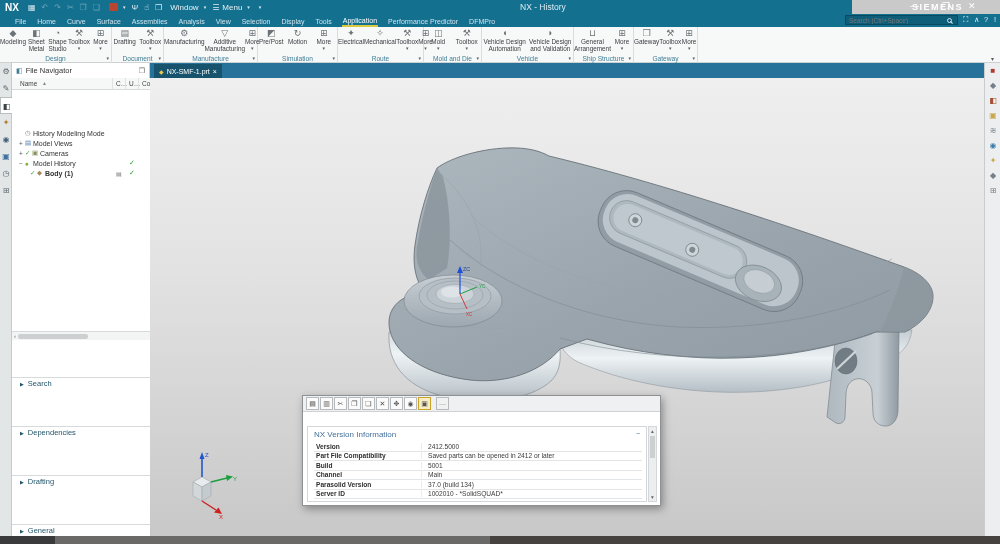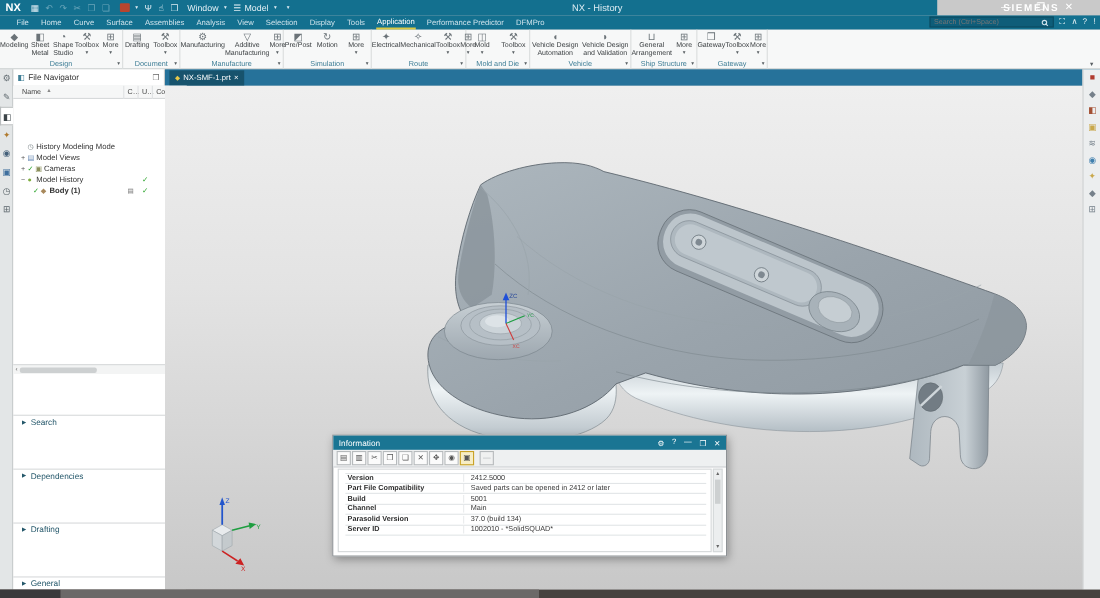--- a/index.html
+++ b/index.html
@@ -120,21 +120,21 @@
   <span class="qai muted">❐</span>
   <span class="qai muted">❏</span>
   <span id="cmd-red"></span>
   <span class="qai" style="font-size:5px">▾</span>
   <span class="qai">Ψ</span>
   <span class="qai">☝</span>
   <span class="qai">❒</span>
   <span class="qlabel">Window</span>
   <span class="qai" style="font-size:5px">▾</span>
   <span class="qai">☰</span>
-  <span class="qlabel" style="margin-left:0">Model</span>
+  <span class="qlabel" style="margin-left:0">Menu</span>
   <span class="qai" style="font-size:5px">▾</span>
   <span class="qai" style="font-size:5px;margin-left:6px">▾</span>
   <span id="win-title">NX - History</span>
   <span id="brand">SIEMENS</span>
   <span class="winctl" style="left:910px">—</span>
   <span class="winctl" style="left:942px">❐</span>
   <span class="winctl" style="left:968px">✕</span>
 </div>
 
 <div id="menubar">
@@ -514,42 +514,37 @@
     <polygon points="24,-15 25,-9 31,-13.5" fill="#1d9e3f"></polygon>
     <text x="31" y="-9" font-size="6" fill="#1d9e3f">Y</text>
     <line x1="0" y1="11" x2="14" y2="20" stroke="#cc2222" stroke-width="1.4"></line>
     <polygon points="12,22.5 16.5,17.5 20,24" fill="#cc2222"></polygon>
     <text x="17" y="29" font-size="6" fill="#cc2222">X</text>
   </g>
 </svg>
 </div>
 
 <div id="dialog">
-  <div id="dtitle">
-    <span>Information</span>
-    <span style="margin-left:auto"></span>
-    <span class="dtic">⚙</span>
-    <span class="dtic">?</span>
-    <span class="dtic">—</span>
-    <span class="dtic">❐</span>
-    <span class="dtic">✕</span>
-  </div>
   <div id="dtoolbar">
     <span class="dtb">▤</span>
     <span class="dtb">▥</span>
     <span class="dtb">✂</span>
     <span class="dtb">❐</span>
     <span class="dtb">❏</span>
     <span class="dtb">✕</span>
     <span class="dtb">✥</span>
     <span class="dtb">◉</span>
     <span class="dtb hl">▣</span>
     <span class="dtb dis">—</span>
   </div>
   <div id="dcontent">
+    <div id="dheading">
+      <span>NX Version Information</span>
+      <span id="dcollapse">−</span>
+    </div>
     <div class="irow">
         <span class="ilab">Version</span>
         <span class="ival">2412.5000</span>
       </div>
     <div class="irow">
         <span class="ilab">Part File Compatibility</span>
         <span class="ival">Saved parts can be opened in 2412 or later</span>
       </div>
     <div class="irow">
         <span class="ilab">Build</span>

